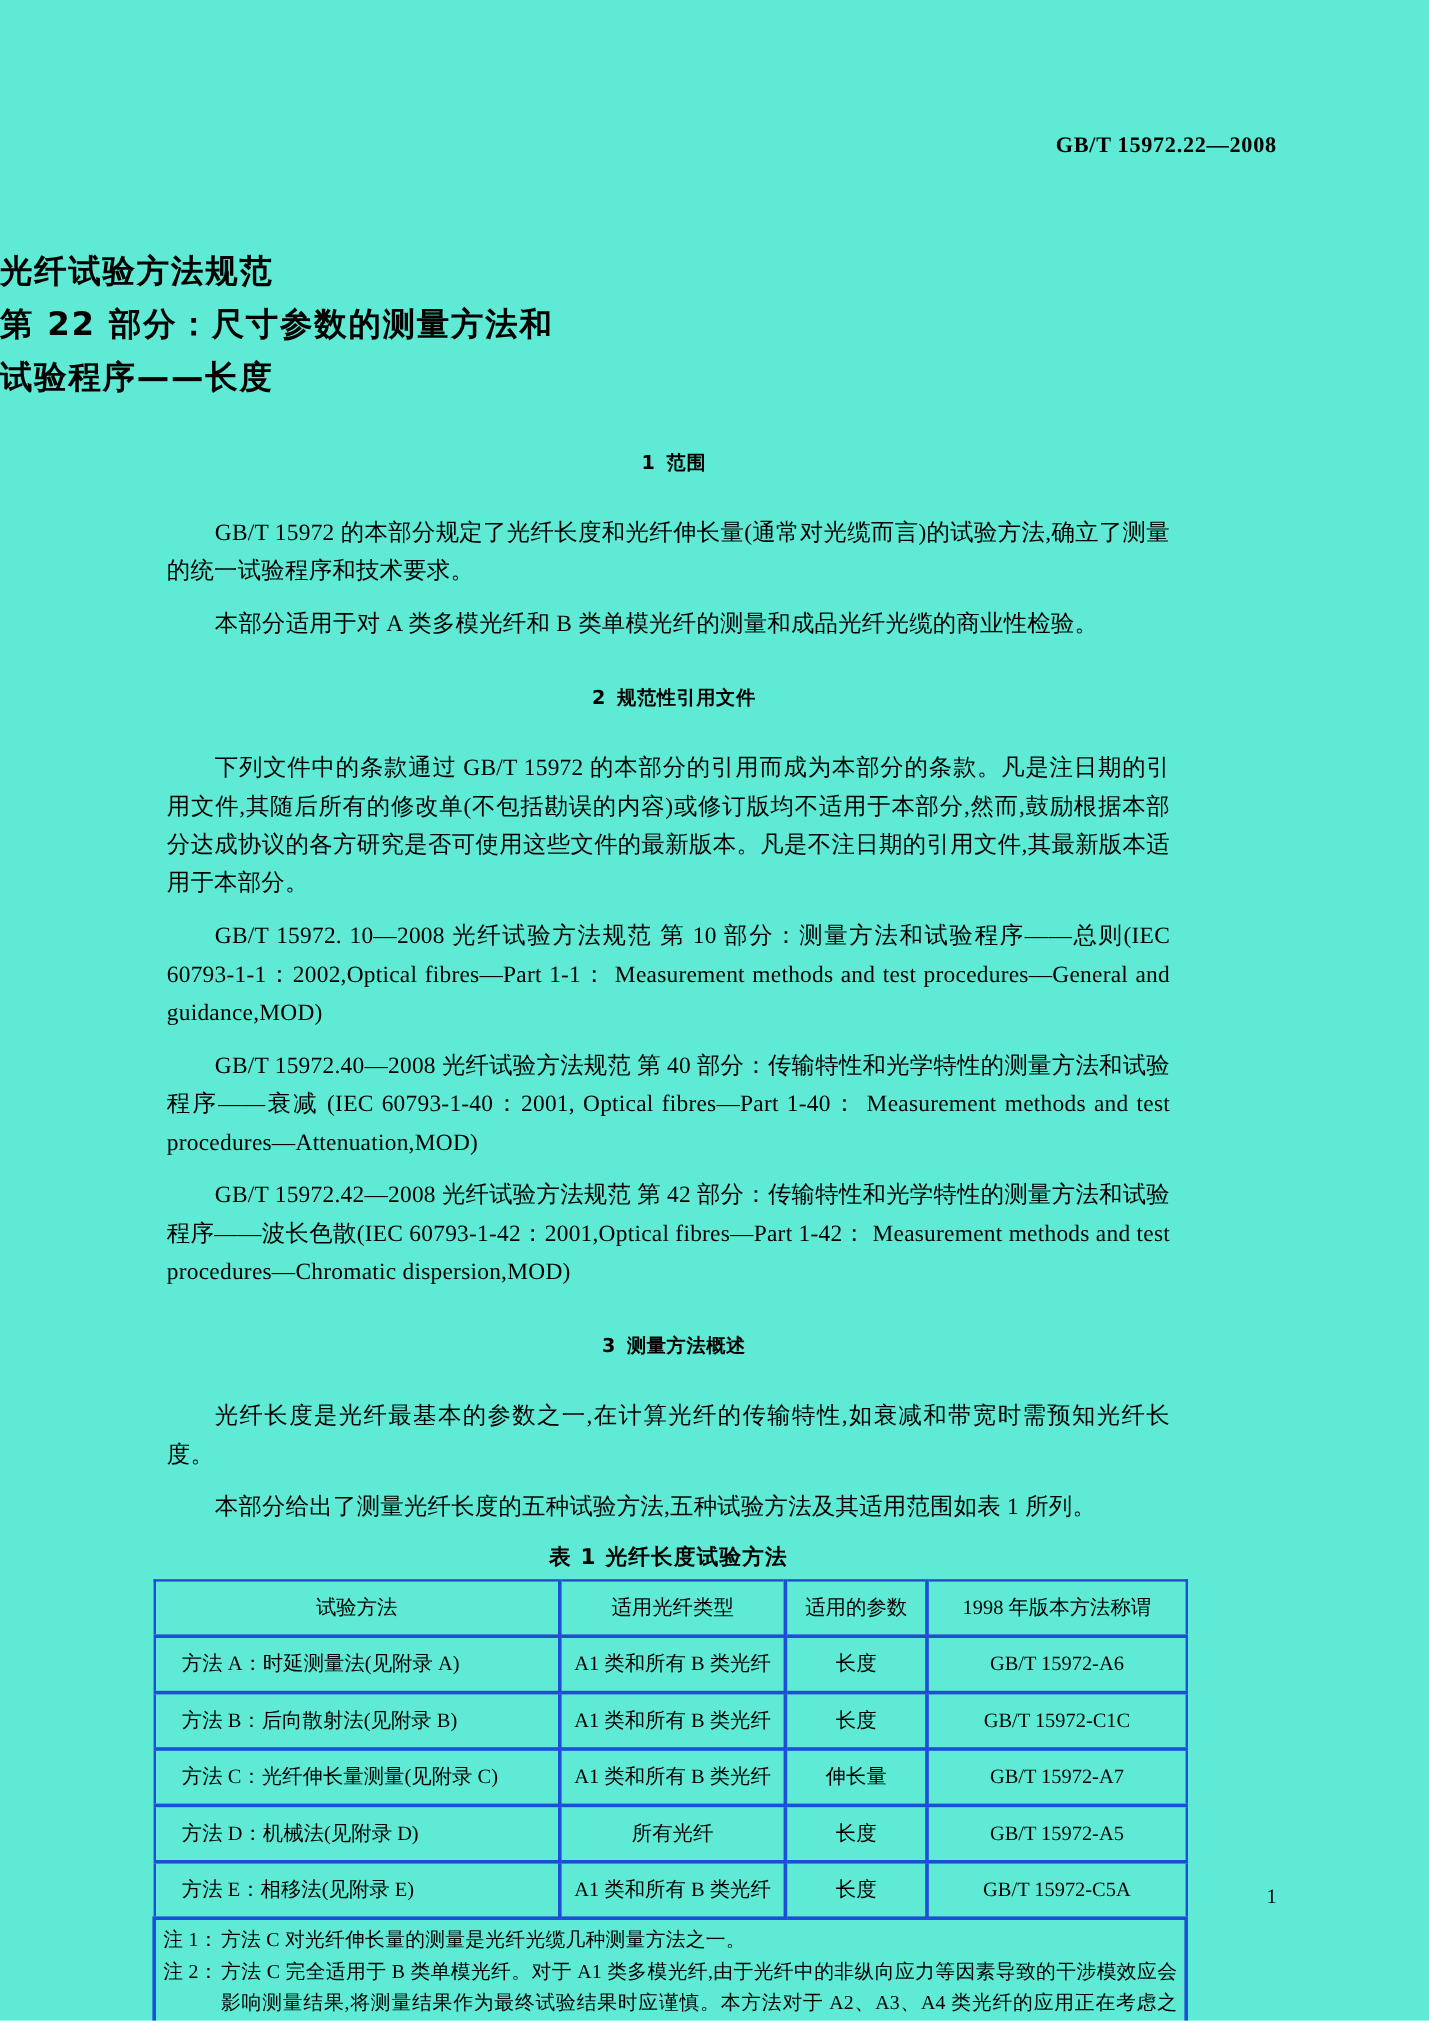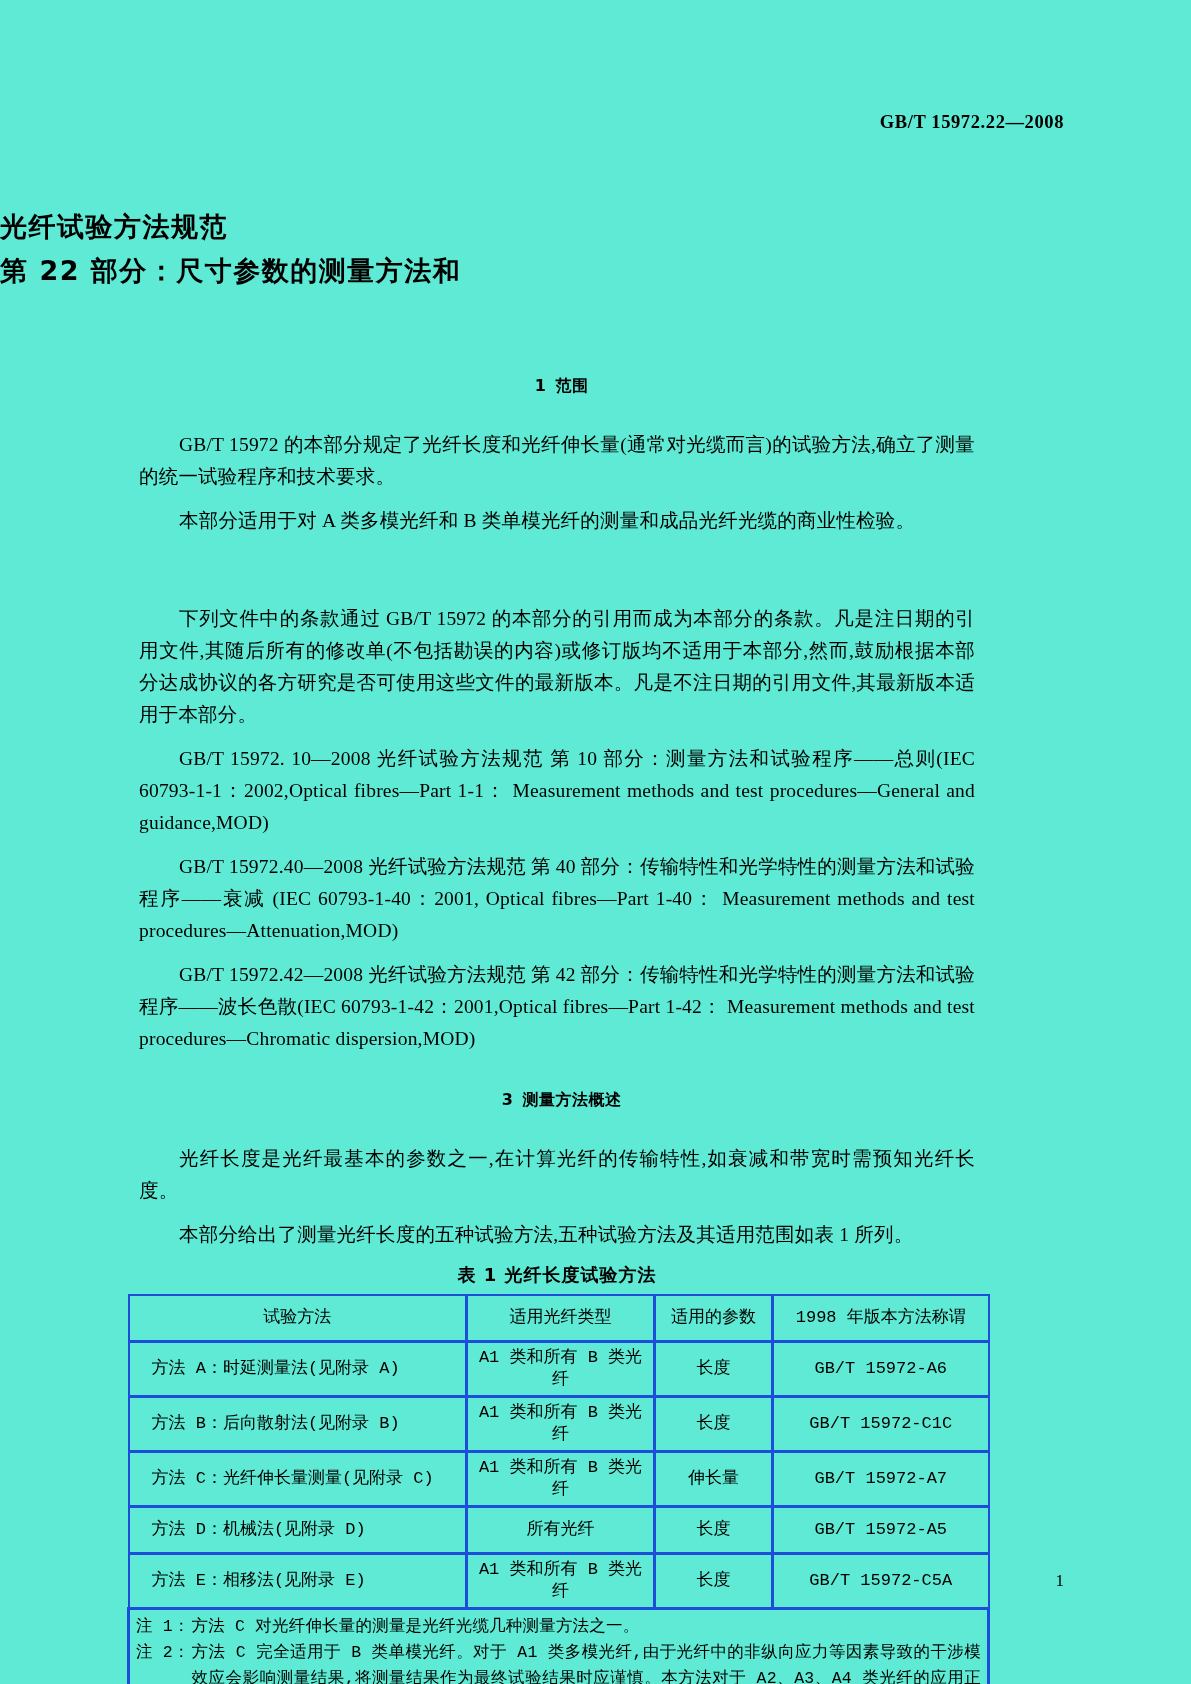--- a/index.html
+++ b/index.html
@@ -105,21 +105,20 @@
     table-layout: fixed;
     margin: 0;
   }
   table.methods td {
     border: 3px solid #1d4ed8;
     font-size: 17px;
     line-height: 22px;
     height: 36px;
     padding: 4px 6px;
     vertical-align: middle;
-    font-family: Liberation Mono, monospace;
   }
   table.methods tr.head td {
     text-align: center;
   }
   table.methods td.c-method  { text-align: left; padding-left: 22px; }
   table.methods td.c-center  { text-align: center; }
 
   table.methods .outer-top    td { border-top-width: 2px; }
   table.methods td.outer-left { border-left-width: 2px; }
   table.methods td.outer-right{ border-right-width: 2px; }
@@ -159,33 +158,37 @@
 </head>
 <body>
 
 <div class="page">
 
   <div class="page-header">GB/T 15972.22—2008</div>
 
   <div class="doc-title">
     <div class="tline">光纤试验方法规范</div>
     <div class="tline">第 22 部分：尺寸参数的测量方法和</div>
+    <div class="tline">试验程序——长度</div>
   </div>
 
   <div class="content">
 
     <h2 class="section">
       <span class="num">1</span><span>范围</span>
     </h2>
     <div class="sp-after-head"></div>
     <p class="para indent">GB/T 15972 的本部分规定了光纤长度和光纤伸长量(通常对光缆而言)的试验方法,确立了测量的统一试验程序和技术要求。</p>
     <p class="para indent">本部分适用于对 A 类多模光纤和 B 类单模光纤的测量和成品光纤光缆的商业性检验。</p>
 
     <div class="sp-before-head"></div>
 
+    <h2 class="section">
+      <span class="num">2</span><span>规范性引用文件</span>
+    </h2>
     <div class="sp-after-head"></div>
     <p class="para indent">下列文件中的条款通过 GB/T 15972 的本部分的引用而成为本部分的条款。凡是注日期的引用文件,其随后所有的修改单(不包括勘误的内容)或修订版均不适用于本部分,然而,鼓励根据本部分达成协议的各方研究是否可使用这些文件的最新版本。凡是不注日期的引用文件,其最新版本适用于本部分。</p>
     <p class="para indent">GB/T 15972. 10—2008    光纤试验方法规范    第 10 部分：测量方法和试验程序——总则(IEC 60793-1-1：2002,Optical fibres—Part 1-1： Measurement methods and test procedures—General and guidance,MOD)</p>
     <p class="para indent">GB/T 15972.40—2008    光纤试验方法规范    第 40 部分：传输特性和光学特性的测量方法和试验程序——衰减 (IEC 60793-1-40：2001, Optical fibres—Part 1-40： Measurement methods and test procedures—Attenuation,MOD)</p>
     <p class="para indent">GB/T 15972.42—2008    光纤试验方法规范    第 42 部分：传输特性和光学特性的测量方法和试验程序——波长色散(IEC 60793-1-42：2001,Optical fibres—Part 1-42： Measurement methods and test procedures—Chromatic dispersion,MOD)</p>
 
     <div class="sp-before-head"></div>
 
     <h2 class="section">
       <span class="num">3</span><span>测量方法概述</span>

